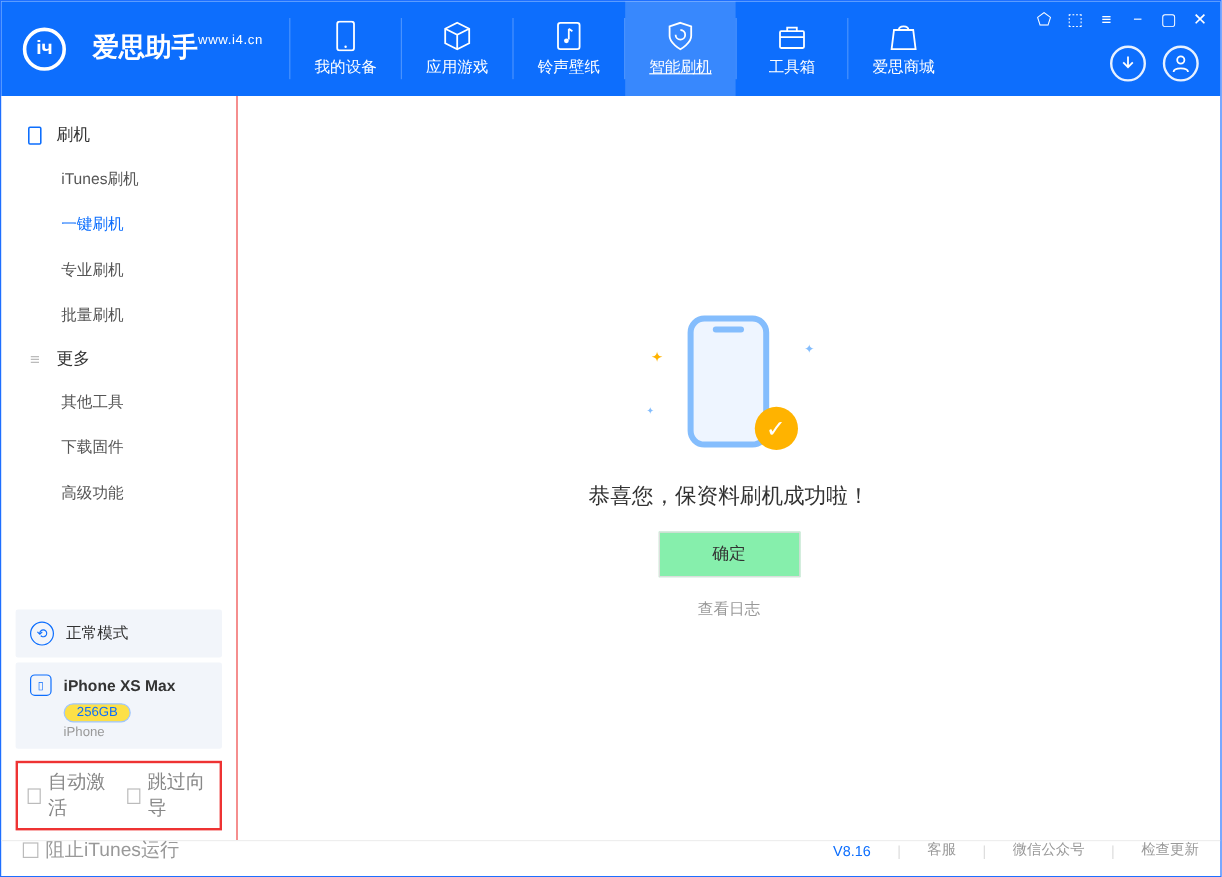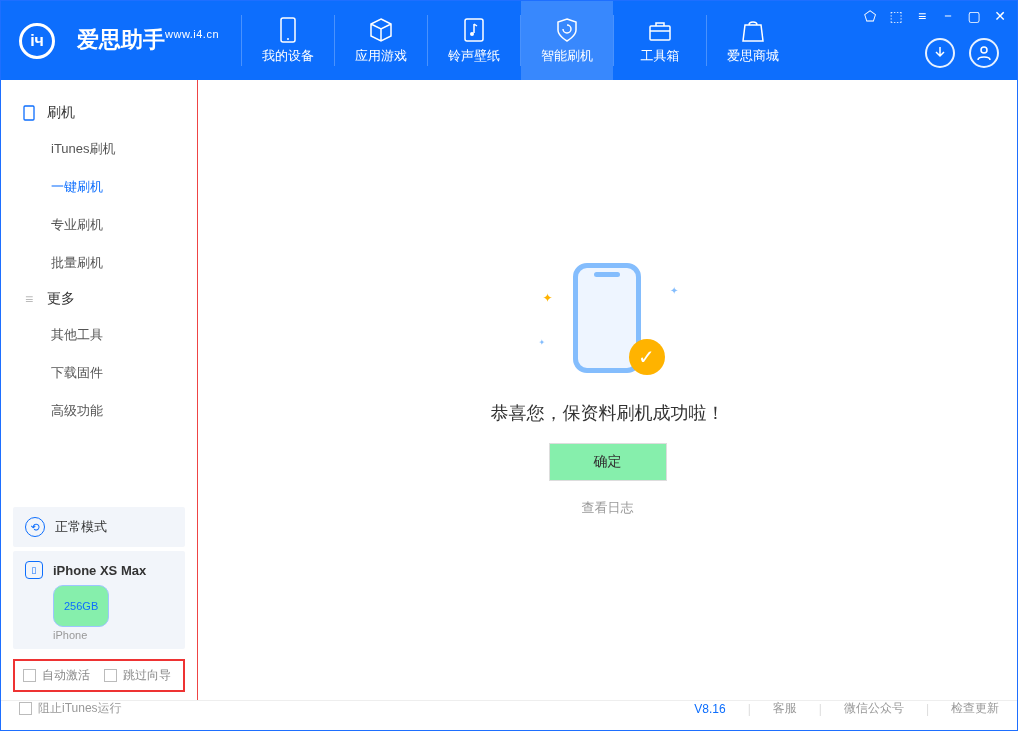--- a/index.html
+++ b/index.html
@@ -8,21 +8,21 @@
 
 .header { background: linear-gradient(180deg, #0d6efd 0%, #0d6efd 100%); height: 79px; display: flex; align-items: stretch; color: #fff; position: relative; }
 .logo-area { display: flex; align-items: center; padding: 0 22px 0 18px; gap: 10px; }
 .logo-circle { width: 36px; height: 36px; border: 3px solid #fff; border-radius: 50%; display: flex; align-items: center; justify-content: center; font-weight: bold; font-size: 16px; color: #fff; }
 .logo-text { display: flex; flex-direction: row; line-height: 1.1; margin-left: 12px; }
 .logo-title { font-size: 22px; font-weight: 600; }
 .logo-sub { font-size: 11px; letter-spacing: 0.5px; }
 
 .tabs { display: flex; align-items: stretch; }
 .tab { width: 92px; display: flex; flex-direction: column; align-items: center; justify-content: center; gap: 4px; font-size: 13px; cursor: pointer; position: relative; }
-.tab.active { background: rgba(255,255,255,0.18); }
+.tab.active { background: rgba(255,255,255,0.18); text-decoration: underline; }
 .tab-icon { width: 26px; height: 26px; display: flex; align-items: center; justify-content: center; }
 .tab-divider { width: 1px; background: rgba(255,255,255,0.25); margin: 14px 0; }
 
 .header-right { position: absolute; right: 8px; top: 6px; display: flex; gap: 8px; align-items: center; }
 .win-btn { width: 18px; height: 18px; display: flex; align-items: center; justify-content: center; cursor: pointer; color: #fff; font-size: 14px; }
 .header-circles { position: absolute; right: 18px; bottom: 12px; display: flex; gap: 14px; }
 .circle-btn { width: 30px; height: 30px; border: 2px solid rgba(255,255,255,0.9); border-radius: 50%; display: flex; align-items: center; justify-content: center; color: #fff; cursor: pointer; }
 
 
 .body { display: flex; height: calc(731px - 79px - 32px); }
@@ -34,25 +34,25 @@
 
 .sidebar-bottom { margin-top: auto; }
 .mode-box { background: #f2f5fa; margin: 4px 12px; padding: 10px 12px; display: flex; align-items: center; gap: 10px; border-radius: 2px; }
 .mode-icon { width: 20px; height: 20px; border-radius: 50%; border: 1.5px solid #0d6efd; color: #0d6efd; display: flex; align-items: center; justify-content: center; font-size: 11px; }
 .mode-label { font-size: 13px; color: #333; }
 
 .device-box { background: #f2f5fa; margin: 4px 12px 10px; padding: 10px 12px 8px; border-radius: 2px; }
 .device-row { display: flex; align-items: center; gap: 10px; }
 .device-icon { width: 18px; height: 18px; border: 1.5px solid #0d6efd; border-radius: 4px; display: flex; align-items: center; justify-content: center; color: #0d6efd; font-size: 9px; }
 .device-name { font-size: 13px; font-weight: 600; color: #333; }
-.badge { display: inline-block; margin: 6px 0 2px 28px; padding: 14px 10px; border: 1px solid #9ec5ff; border-radius: 10px; font-size: 11px; color: #0d6efd; background: #86efac; }
+.badge { display: inline-block; margin: 6px 0 2px 28px; padding: 1px 10px; border: 1px solid #9ec5ff; border-radius: 10px; font-size: 11px; color: #0d6efd; background: #fde047; }
 .device-sub { margin-left: 28px; font-size: 11px; color: #999; }
 
 .option-row { border: 2px solid #e33; margin: 4px 12px 8px; padding: 6px 8px; display: flex; gap: 14px; align-items: center; }
-.chk { display: flex; align-items: center; gap: 6px; font-size: 12px; color: #888; cursor: pointer; }
+.chk { display: flex; align-items: center; gap: 6px; font-size: 16px; color: #888; cursor: pointer; }
 .chk-box { width: 13px; height: 13px; border: 1px solid #bbb; background: #fff; }
 
 
 .main { flex: 1; display: flex; flex-direction: column; align-items: center; justify-content: center; gap: 18px; }
 .illus { position: relative; width: 150px; height: 120px; }
 .phone { position: absolute; left: 40px; top: 0; width: 68px; height: 110px; border: 5px solid #84bdfd; border-radius: 14px; background: #eef5ff; }
 .phone::before { content: ""; position: absolute; top: 4px; left: 50%; transform: translateX(-50%); width: 26px; height: 5px; background: #84bdfd; border-radius: 3px; }
 .check-badge { position: absolute; right: 18px; bottom: 8px; width: 36px; height: 36px; border-radius: 50%; background: #ffb300; display: flex; align-items: center; justify-content: center; color: #fff; font-size: 20px; }
 .sparkle { position: absolute; color: #ffb300; font-size: 12px; }
 .sparkle.s1 { left: 10px; top: 28px; }

